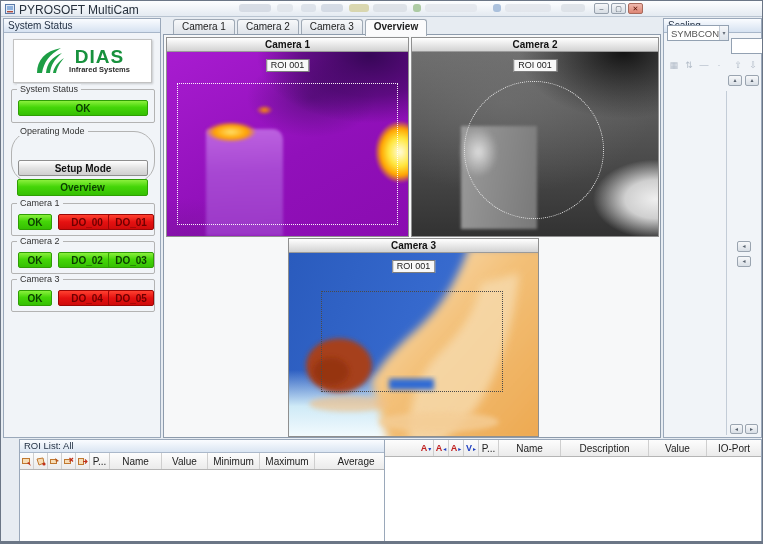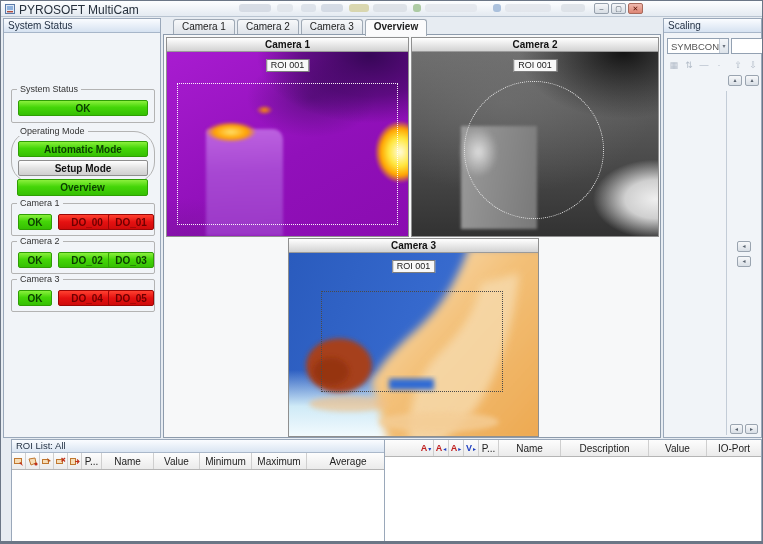--- a/index.html
+++ b/index.html
@@ -113,33 +113,33 @@
   .c1-roi { left:4%; top:17%; right:4%; bottom:6%; }
   .c3-roi { left:13%; top:21%; width:73%; height:55%; }
   .roi-tag { position:absolute; top:4%; left:50%; transform:translateX(-50%);
              background:#f8f8f8; border:1px solid #7d7d7d; font-size:9px; color:#1a1a1a;
              padding:0 4px; line-height:11px; white-space:nowrap; }
 
   
   .right-panel { left:662px; top:17px; width:99px; height:420px; }
   .dd { position:absolute; height:16px; background:#fff; border:1px solid #93a1b2; font-size:9.5px;
         color:#555; display:flex; align-items:center; justify-content:space-between; padding-left:3px; }
-  .dd-pal { left:3px; top:19px; width:62px; }
+  .dd-pal { left:3px; top:6px; width:62px; }
   .dd-lvl { left:67px; top:19px; width:29px;padding-left:48px; }
   .dd-arrow { width:11px; height:100%; border-left:1px solid #c2cbd6; background:linear-gradient(180deg,#f4f6f9,#dde3ea);
               font-size:6px; color:#68707c; text-align:center; line-height:14px; }
   .tool-ico { position:absolute; top:41px; width:12px; text-align:center; font-size:9px; color:#b3bcc8; }
   .mini-btn { position:absolute; width:14px; height:11px; border:1px solid #9aa4b0; border-radius:2px;
               background:linear-gradient(180deg,#f7f8fa,#d9dfe6); font-size:6px; color:#5a6470;
               text-align:center; line-height:9px; }
   .rp-divider { position:absolute; left:62px; top:72px; bottom:2px; width:1px; background:#c3ccd7; }
 
   
   .list-panel { position:absolute; top:438px; height:103px; background:#fff; border:1px solid #9aa8ba; }
-  .roi-panel { left:10px; width:379px; }
+  .roi-panel { left:18px; width:379px; }
   .voi-panel { left:383px; width:378px; }
   .lhdr { height:13px; background:linear-gradient(180deg,#fafcff,#dae5f2); border-bottom:1px solid #aab8ca;
           font-size:9.5px; color:#1f2d40; padding:0 0 0 4px; }
   .thead { display:flex; height:17px; background:linear-gradient(180deg,#fdfdfd,#ebebeb);
            border-bottom:1px solid #b5b5b5; align-items:center; }
   .th { border-right:1px solid #cfcfcf; font-size:10px; color:#222; text-align:center; height:100%;
         display:flex; align-items:center; justify-content:center; }
   .th.ico { width:14px; }
   .tbody { background:#fff; height:72px; }
   .voi-letter { font-weight:bold; font-size:9px; color:#c02020; }
@@ -173,29 +173,41 @@
     <div class="win-controls">
       <div class="wbtn">–</div>
       <div class="wbtn">▢</div>
       <div class="wbtn close">✕</div>
     </div>
   </div>
 
   <div class="panel left-panel">
     <div class="phdr">System Status</div>
 
+    <div class="logo-box">
+      <svg width="30" height="28" viewBox="0 0 30 28">
+        <g fill="#1d9e45">
+          <path d="M2,26 C2,13 10,4 26,1 C14,8 9,15 7,26 Z"></path>
+          <path d="M11,26 C12,16 17,10 27,6 C19,13 16,18 15,26 Z"></path>
+          <path d="M18,26 C19,20 23,15 29,11 C24,17 22,21 21,26 Z"></path>
+        </g>
+      </svg>
+      <div class="logo-text">
+        <div class="logo-brand">DIAS</div>
+        <div class="logo-tag">Infrared Systems</div>
+      </div>
+    </div>
 
     <div class="group g-sys">
       <span class="glabel">System Status</span>
       <div class="btn green">OK</div>
     </div>
 
     <div class="group g-op">
       <span class="glabel">Operating Mode</span>
-      <div class="btn green op-auto">Automatic Mode</div>
       <div class="btn gray op-setup">Setup Mode</div>
     </div>
 
     <div class="btn green overview-btn">Overview</div>
 
     <div class="group cam-group g-c1">
       <span class="glabel">Camera 1</span>
       <div class="btn green cg-ok">OK</div>
       <div class="btn red cg-d1">DO_00</div>
       <div class="btn red cg-d2">DO_01</div>

